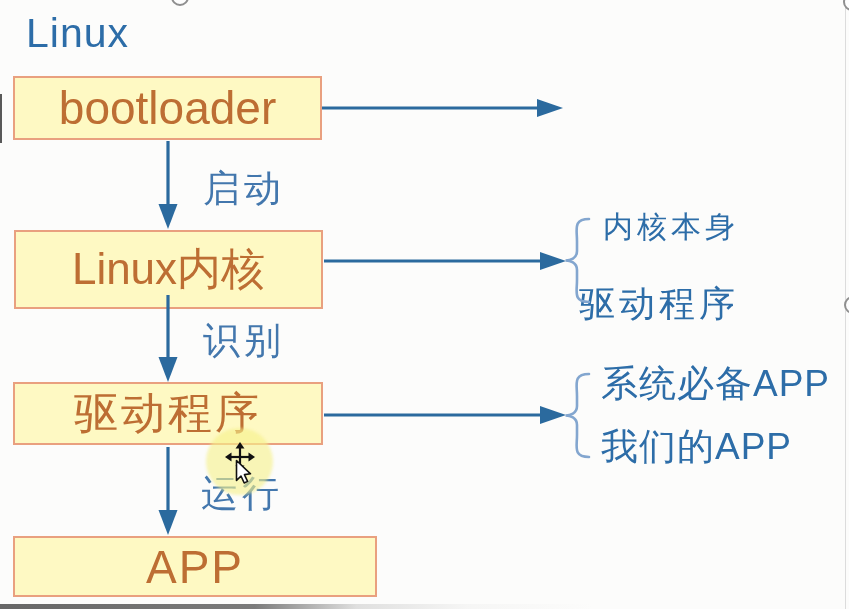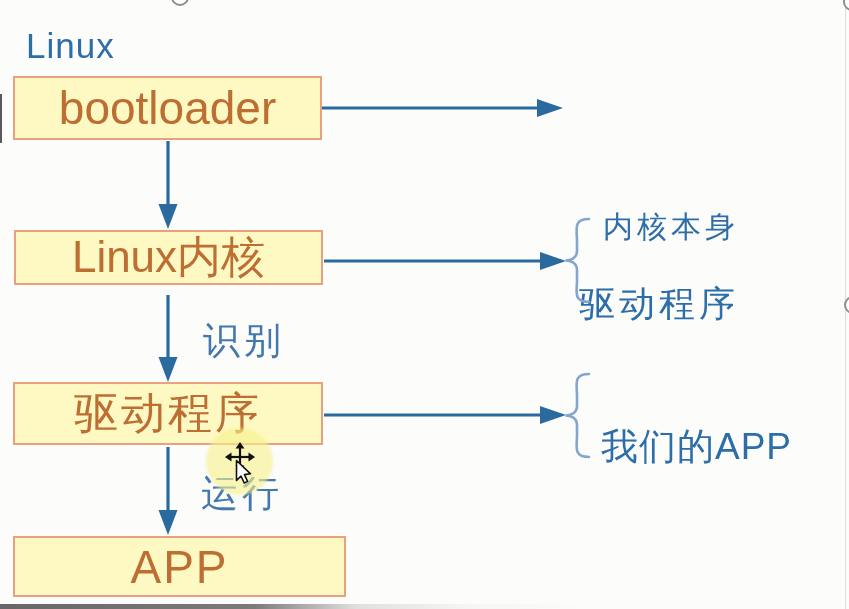--- a/index.html
+++ b/index.html
@@ -13,32 +13,32 @@
     --c-highlight:rgba(246,241,138,0.62);
   }
   *{margin:0;padding:0;box-sizing:border-box;}
   html,body{width:849px;height:609px;overflow:hidden;}
   body{
     background:var(--c-bg);
     font-family:"Liberation Sans","DejaVu Sans",sans-serif;
   }
   .stage{position:relative;width:849px;height:609px;background:var(--c-bg);}
   .title{
-    position:absolute;left:26px;top:26px;
-    font-size:35px;color:var(--c-blue-text);letter-spacing:1px;
+    position:absolute;left:26px;top:10px;
+    font-size:41px;color:var(--c-blue-text);letter-spacing:1px;
   }
   .node{
     position:absolute;display:flex;align-items:center;justify-content:center;
     border:2px solid var(--c-box-border);
     color:var(--c-box-text);background:#fef9c3;
   }
   .node-1{left:13px;top:76px;width:309px;height:64px;font-size:46px;}
-  .node-2{left:14px;top:230px;width:309px;height:55px;font-size:44px;}
+  .node-2{left:14px;top:230px;width:309px;height:79px;font-size:44px;}
   .node-3{left:13px;top:382px;width:310px;height:63px;font-size:44px;letter-spacing:3px;}
-  .node-4{left:13px;top:536px;width:333px;height:61px;font-size:46px;letter-spacing:2px;}
+  .node-4{left:13px;top:536px;width:364px;height:61px;font-size:46px;letter-spacing:2px;}
   .edge-label{
     position:absolute;font-size:37px;color:var(--c-label);letter-spacing:4px;
   }
   .edge-label-1{left:203px;top:164px;}
   .edge-label-2{left:203px;top:316px;}
   .edge-label-3{left:201px;top:469px;z-index:2;}
   .note{
     position:absolute;font-size:37px;color:var(--c-blue-text);letter-spacing:1px;
     white-space:nowrap;
   }
@@ -81,25 +81,27 @@
   <div class="node node-2">
     <span>Linux内核</span>
   </div>
   <div class="node node-3">
     <span>驱动程序</span>
   </div>
   <div class="node node-4">
     <span>APP</span>
   </div>
 
+  <div class="edge-label edge-label-1">启动</div>
   <div class="edge-label edge-label-3">运行</div>
   <div class="edge-label edge-label-2">识别</div>
 
   <div class="note note-2a">内核本身</div>
   <div class="note note-2b">驱动程序</div>
+  <div class="note note-3a">系统必备APP</div>
   <div class="note note-3b">我们的APP</div>
 
   <svg class="overlay" viewBox="0 0 849 609">
 
     <line x1="845.5" y1="0" x2="845.5" y2="609" stroke="#dcdcdc" stroke-width="1"></line>
 
     <g stroke="var(--c-line)" fill="var(--c-line)">
       <line x1="322" y1="108" x2="540" y2="108" stroke-width="3.2"></line>
       <polygon points="563,108 537,99 537,117" stroke="none"></polygon>
     </g>

